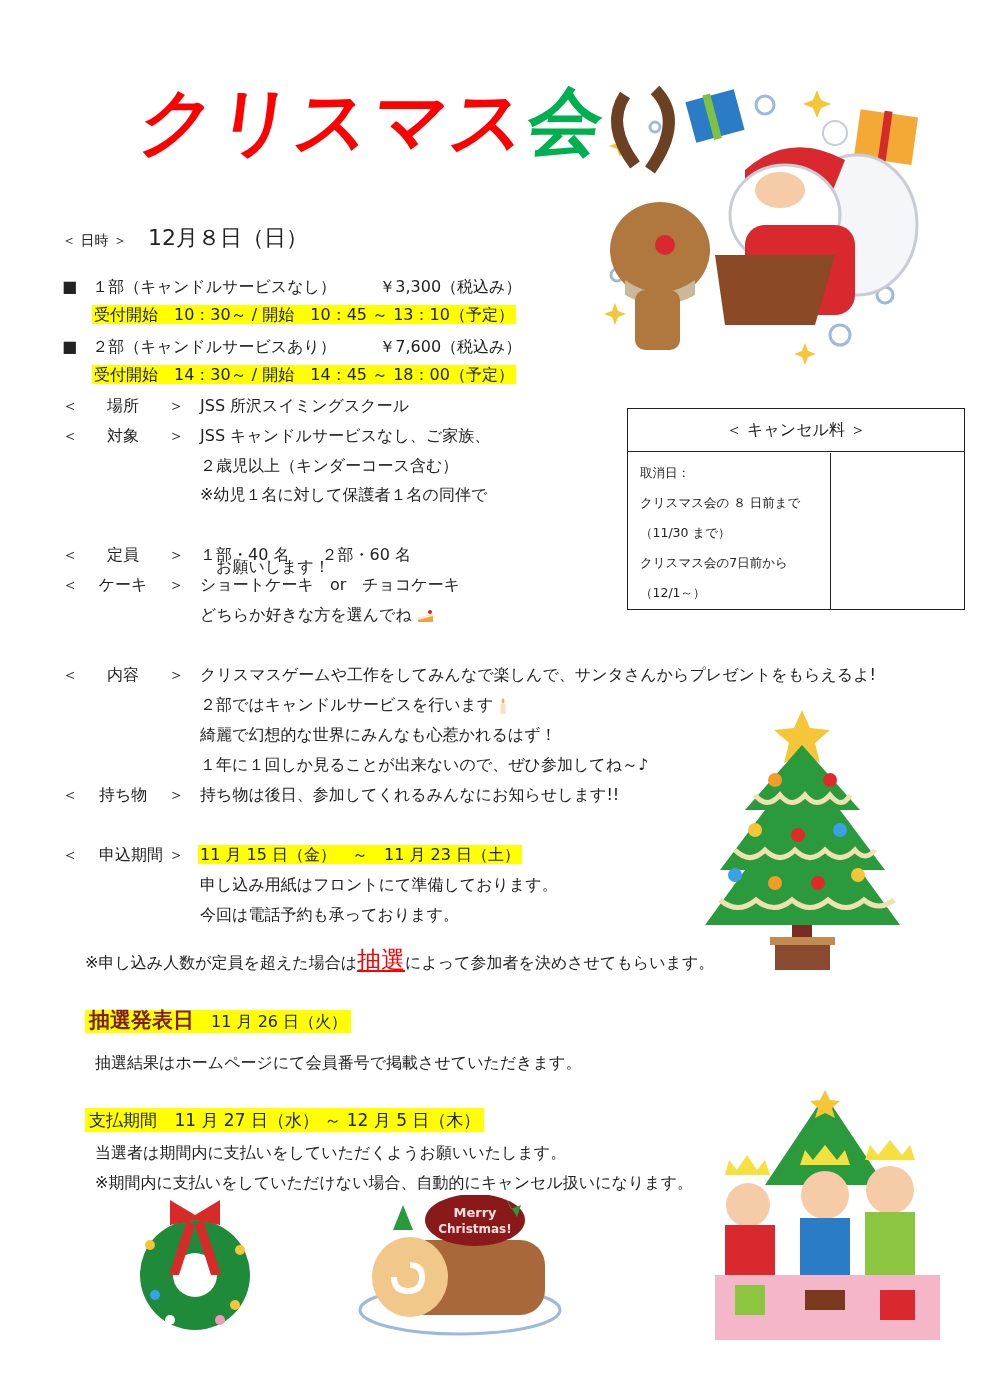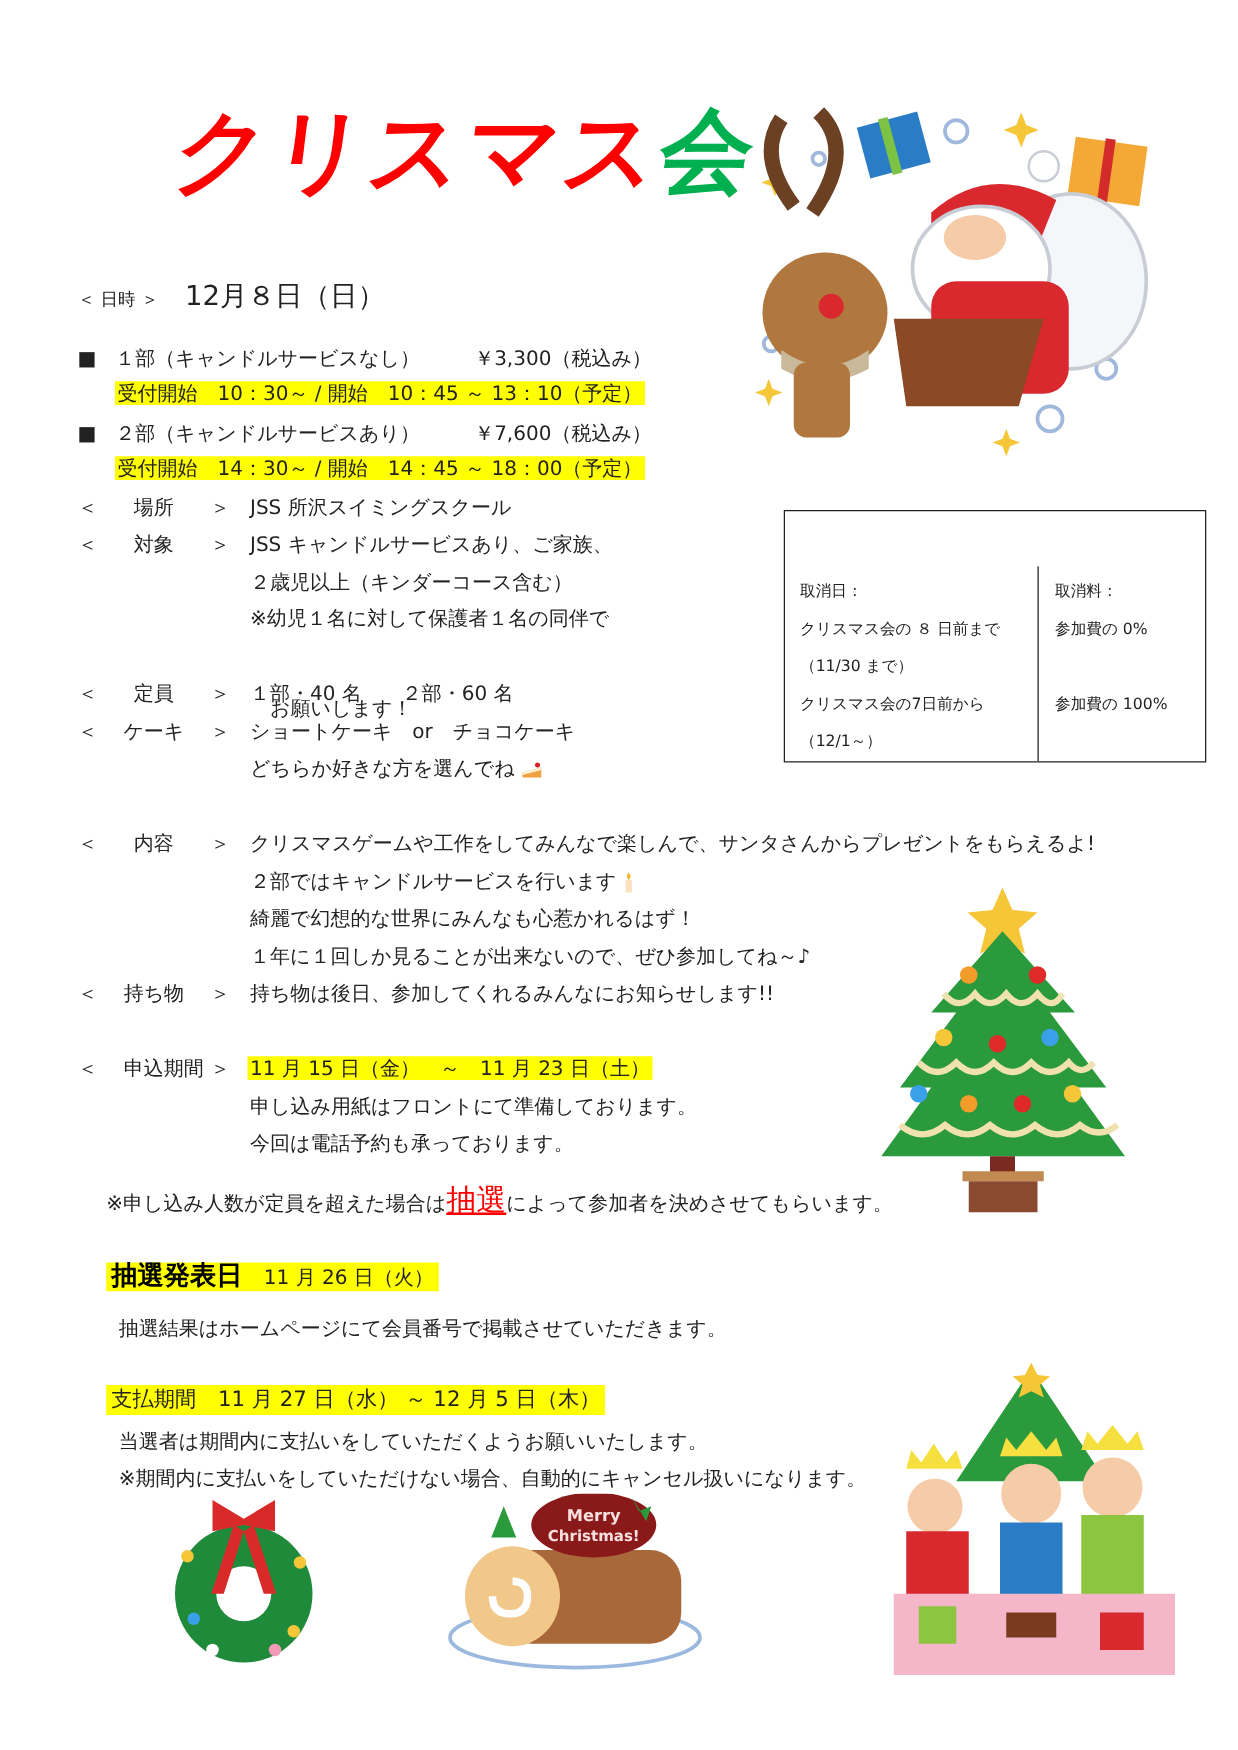--- a/index.html
+++ b/index.html
@@ -9,21 +9,21 @@
   .title { left:140px; top:76px; font-family:"DejaVu Sans", sans-serif; font-weight:bold;
            font-size:74px; letter-spacing:2px; line-height:90px; transform:skewX(-8deg); }
   .title .red { color:#ff0000; }
   .title .green { color:#00b050; }
   .line { font-size:16px; line-height:20px; white-space:nowrap; }
   .hl { background:#ffff00; padding:0 2px; }
   .lbl { display:inline-block; }
   .date-big { font-size:22px; }
   .small { font-size:14px; }
   .red-big { color:#ff0000; font-size:24px; text-decoration:underline; }
-  .red-bold { color:#000000; font-size:21px; font-weight:bold; }
+  .red-bold { color:#7f1d1d; font-size:21px; font-weight:bold; }
   .cancel { left:627px; top:408px; width:336px; height:200px; border:1.5px solid #222; font-size:12.5px; }
   .cancel .head { height:42px; border-bottom:1.5px solid #222; text-align:center; line-height:42px; font-size:16px; }
   .cancel .lcol { position:absolute; left:0; top:44px; width:202px; bottom:0; border-right:1.5px solid #222; }
   .cancel .rcol { position:absolute; left:204px; top:44px; right:0; bottom:0; }
   .cancel .row { position:absolute; left:12px; white-space:nowrap; }
   svg { display:block; }
 </style>
 </head>
 <body>
 
@@ -90,21 +90,21 @@
   <span class="lbl" style="width:80px;text-align:center;">場所</span>
   <span>＞</span>
 </div>
 <div class="abs line" style="left:200px;top:396px;">JSS 所沢スイミングスクール</div>
 
 <div class="abs line" style="left:62px;top:426px;">
   <span>＜</span>
   <span class="lbl" style="width:80px;text-align:center;">対象</span>
   <span>＞</span>
 </div>
-<div class="abs line" style="left:200px;top:426px;">JSS キャンドルサービスあり、ご家族、</div>
+<div class="abs line" style="left:200px;top:426px;">JSS キャンドルサービスなし、ご家族、</div>
 <div class="abs line" style="left:200px;top:456px;">２歳児以上（キンダーコース含む）</div>
 <div class="abs line" style="left:200px;top:485px;">※幼児１名に対して保護者１名の同伴で</div>
 <div class="abs line" style="left:200px;top:515px;margin-top:42px;">　お願いします！</div>
 
 <div class="abs line" style="left:62px;top:545px;">
   <span>＜</span>
   <span class="lbl" style="width:80px;text-align:center;font-family:Liberation Serif, serif;">定員</span>
   <span>＞</span>
 </div>
 <div class="abs line" style="left:200px;top:545px;">１部・40 名　　２部・60 名</div>
@@ -120,31 +120,27 @@
   <span style="display:inline-block;vertical-align:middle;">
     <svg width="18" height="16" viewBox="0 0 18 16">
         <path d="M1 14 L16 14 L16 6 L1 10z" fill="#f0a040"></path>
         <path d="M1 10 L16 6 L16 8 L1 12z" fill="#fff3d0"></path>
         <circle cx="13" cy="4" r="2" fill="#e02020"></circle>
       </svg>
   </span>
 </div>
 
 <div class="abs cancel">
+  <div class="head">＜ キャンセル料 ＞</div>
   <div class="lcol">
     <div class="row" style="top:12px;">取消日：</div>
     <div class="row" style="top:42px;">クリスマス会の ８ 日前まで</div>
     <div class="row" style="top:72px;">（11/30 まで）</div>
     <div class="row" style="top:102px;">クリスマス会の7日前から</div>
     <div class="row" style="top:132px;">（12/1～）</div>
-  </div>
-  <div class="rcol">
-    <div class="row" style="top:12px;">取消料：</div>
-    <div class="row" style="top:42px;">参加費の 0%</div>
-    <div class="row" style="top:102px;">参加費の 100%</div>
   </div>
 </div>
 
 <div class="abs line" style="left:62px;top:665px;">
   <span>＜</span>
   <span class="lbl" style="width:80px;text-align:center;">内容</span>
   <span>＞</span>
 </div>
 <div class="abs line" style="left:200px;top:665px;">クリスマスゲームや工作をしてみんなで楽しんで、サンタさんからプレゼントをもらえるよ!</div>
 <div class="abs line" style="left:200px;top:695px;">

